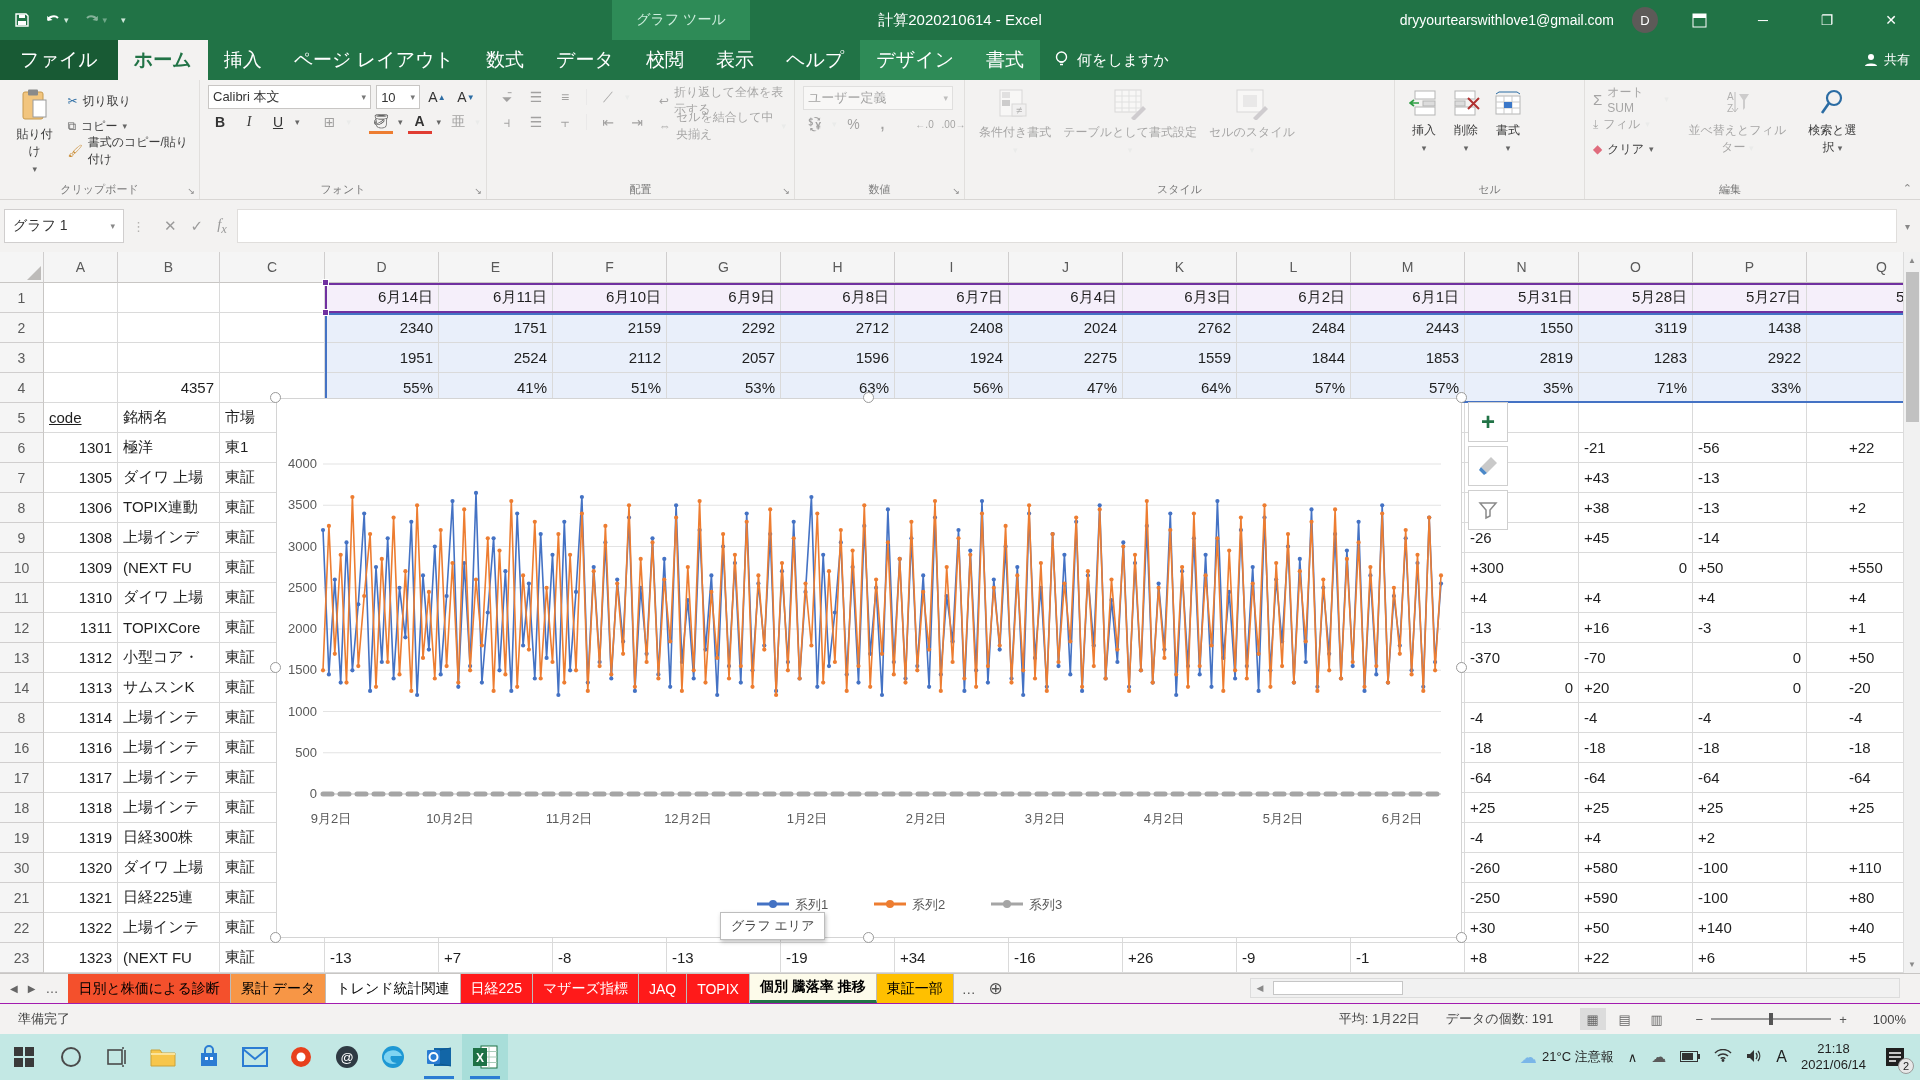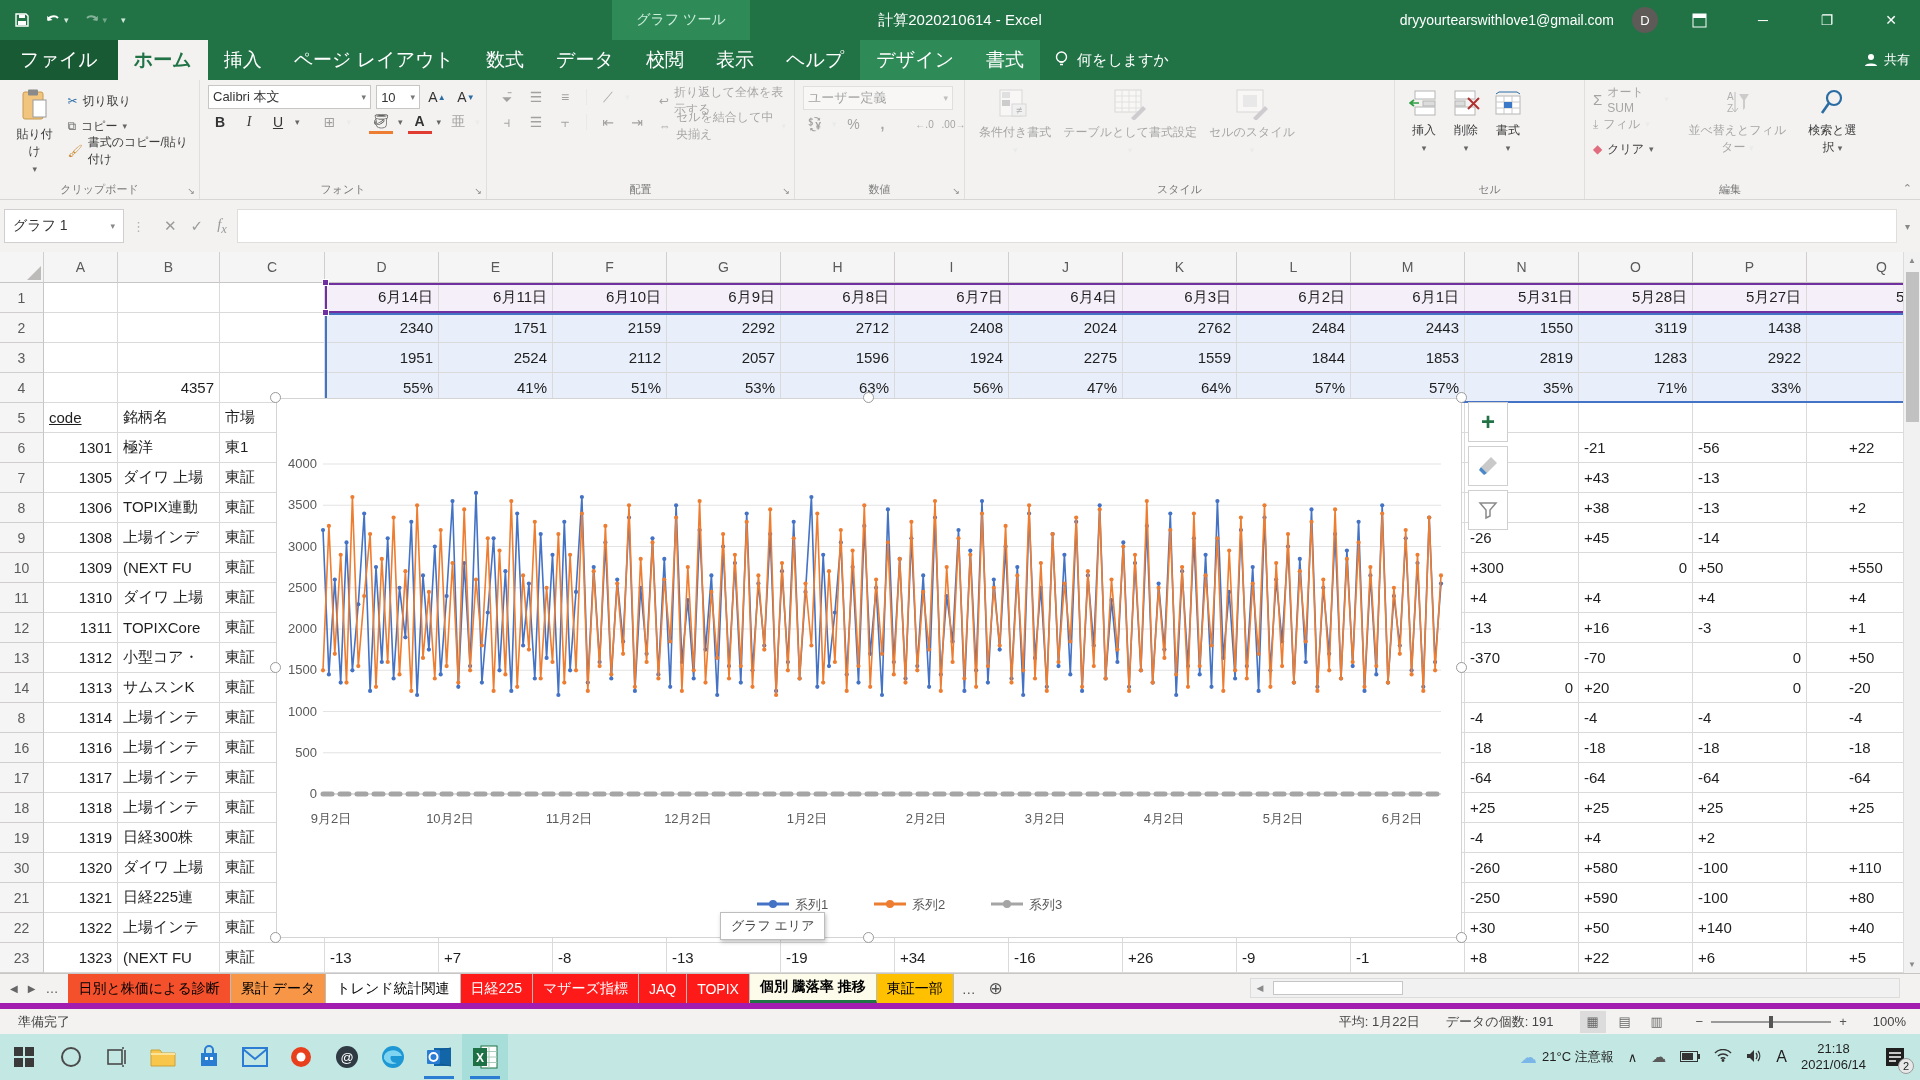--- a/index.html
+++ b/index.html
@@ -90,21 +90,21 @@
   .tnav { display:flex; align-items:center; gap:10px; padding:0 10px; color:#666; font-size:10px; }
   .stab { display:flex; align-items:center; padding:0 10px; font-size:14px; border-right:1px solid #bdbbb9; cursor:default; }
   .stab.active { border-bottom:3px solid #217346; font-weight:bold; }
   .tmore { display:flex; align-items:center; padding:0 8px; color:#555; font-size:14px; }
   .addsheet { width:24px; display:flex; align-items:center; justify-content:center; color:#555; font-size:17px; }
   .hscroll { position:absolute; right:20px; top:978px; width:650px; height:20px; background:#f1f1f1; border:1px solid #dcdcdc; z-index:12; display:flex; align-items:center; }
   .hscroll .ar { width:18px; text-align:center; color:#8a8a8a; font-size:9px; }
   .hscroll .ht { width:130px; height:14px; background:#fff; border:1px solid #c6c6c6; margin-left:4px; }
 
   
-  .statusbar { position:absolute; left:0; top:1003px; width:1920px; height:31px; background:#f3f2f1; border-top:6px solid #a21caf; display:flex; align-items:center; font-size:13px; color:#444; z-index:12;text-align:center; }
+  .statusbar { position:absolute; left:0; top:1003px; width:1920px; height:31px; background:#f3f2f1; border-top:1px solid #a21caf; display:flex; align-items:center; font-size:13px; color:#444; z-index:12;text-align:center; }
   .sb-left { padding-left:18px; }
   .sb-right { margin-left:auto; display:flex; align-items:center; gap:26px; padding-right:14px; }
   .viewic { width:26px; height:22px; border:1px solid transparent; display:flex; align-items:center; justify-content:center; color:#666; }
   .viewic.sel { background:#dcdcdc; }
   .zoomctl { display:flex; align-items:center; gap:8px; color:#555; }
   .ztrack { position:relative; width:120px; height:2px; background:#9a9a9a; }
   .zthumb { position:absolute; left:58px; top:-5px; width:4px; height:12px; background:#555; }
 
   
   .taskbar { position:absolute; left:0; top:1034px; width:1920px; height:46px; background:#c3e8e4; display:flex; align-items:center; z-index:13; }

